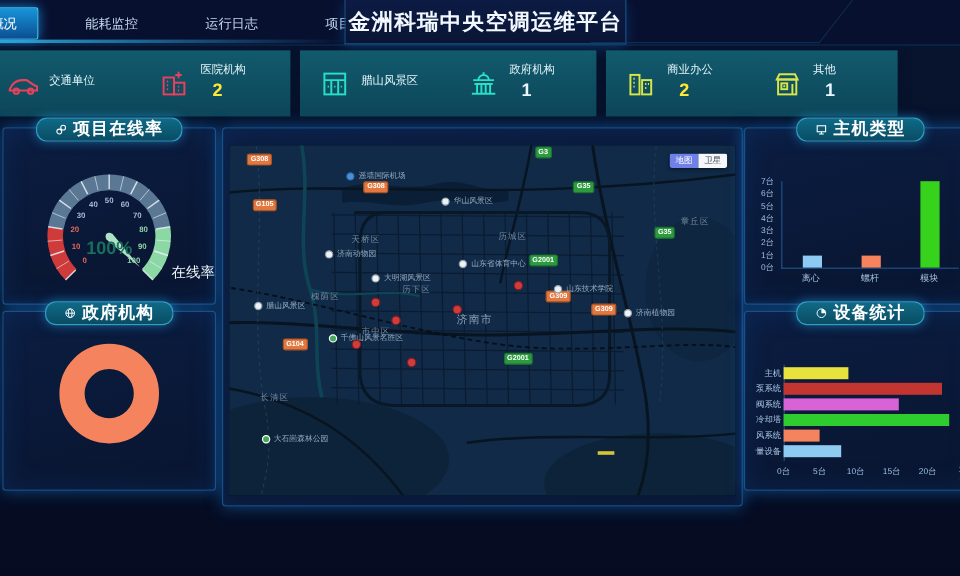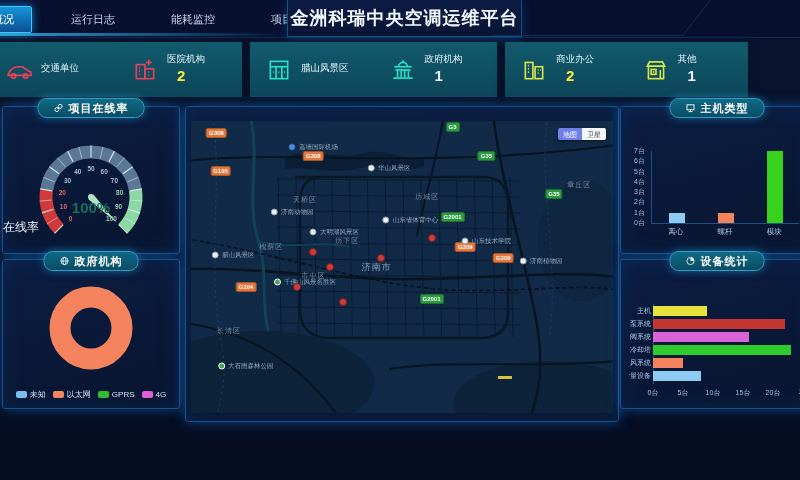--- a/index.html
+++ b/index.html
@@ -30,33 +30,33 @@
   .stat-text{display:flex;flex-direction:column;line-height:1.15;}
   .stat-label{font-size:9.5px;color:#e2f4f9;}
   .stat-value{font-size:15px;font-weight:bold;margin-top:2px;padding-left:10px;}
   
   .panel{position:absolute;background:linear-gradient(165deg,#0b1d41 0%,#091530 100%);
     border:1px solid #17518b;border-radius:3px;
     box-shadow:0 0 13px rgba(25,125,215,.5), inset 0 0 22px rgba(18,80,160,.22);}
   .ptitle{position:absolute;top:-9px;left:50%;transform:translateX(-50%);height:18px;padding:0 15px;
     display:flex;align-items:center;gap:5px;background:linear-gradient(180deg,#0f6a86,#0a4c64);
     border:1px solid #2f9ec4;border-radius:9px;box-shadow:0 0 9px rgba(40,160,220,.55);white-space:nowrap;z-index:5;}
-  .ptitle span.t{font-size:11px;font-weight:bold;color:#fff;letter-spacing:1px;}
+  .ptitle span.t{font-size:14px;font-weight:bold;color:#fff;letter-spacing:1px;}
   .pticon{width:10px;height:10px;display:block;}
   #panel-gauge{left:2px;top:106px;width:176px;height:146px;}
   #panel-net{left:2px;top:259px;width:176px;height:148px;}
   #panel-map{left:185px;top:106px;width:432px;height:314px;}
   #panel-host{left:620px;top:106px;width:192px;height:146px;}
   #panel-dev{left:620px;top:259px;width:192px;height:148px;}
   
   .gauge-wrap{position:absolute;left:0;top:12px;width:176px;height:120px;}
   .gauge-wrap svg{position:absolute;left:0;top:0;}
   .gtick{position:absolute;font-size:6.5px;transform:translate(-50%,-50%);font-weight:bold;}
   .gvalue{position:absolute;left:0;top:92px;width:176px;text-align:center;font-size:15px;font-weight:bold;color:#1a6e5c;}
-  .gcap{position:absolute;left:0;top:112px;width:176px;text-align:left;font-size:12px;color:#eef6fc;}
+  .gcap{position:absolute;left:0;top:112px;width:176px;text-align:right;font-size:12px;color:#eef6fc;}
   
   .donut{position:absolute;left:0;top:16px;width:176px;height:104px;}
   .lg-row{position:absolute;left:0;bottom:8px;width:176px;display:flex;justify-content:center;gap:7px;}
   .lg-item{display:flex;align-items:center;gap:3px;cursor:pointer;}
   .lg-swatch{width:11px;height:7px;border-radius:2px;display:block;}
   .lg-label{font-size:8px;color:#cfe0ee;}
   
   .yaxis{position:absolute;left:2px;top:44px;width:24px;height:72px;}
   .ytick{position:absolute;right:2px;font-size:7px;color:#9fc0e4;transform:translateY(50%);}
   .vplot{position:absolute;left:30px;right:14px;top:44px;height:72px;border-left:1px solid #1d5286;border-bottom:1px solid #1d5286;display:flex;align-items:flex-end;}
@@ -82,39 +82,39 @@
     padding:1px 2px;border-radius:2px;}
   .mbadge.orange{background:#e2773f;border:1px solid #a85526;}
   .mbadge.green{background:#2c9b3f;border:1px solid #1e7230;}
   .poi{position:absolute;transform:translate(-50%,-50%);display:flex;align-items:center;gap:3px;white-space:nowrap;}
   .pdot{width:5px;height:5px;border-radius:50%;display:block;flex:none;}
   .pdot.white-dot{background:#eef2f5;border:1px solid #8fa0ad;}
   .pdot.blue-dot{background:#4a90d9;border:1px solid #2f6aa8;}
   .pdot.green-dot{background:#45a85a;border:1px solid #fff;}
   .plabel{font-size:6.5px;color:#92a9bf;}
   .dist{position:absolute;transform:translate(-50%,-50%);font-size:7px;color:#74899f;letter-spacing:1px;}
-  .dist.major{font-size:9px;color:#8fa3b9;}
+  .dist.major{font-size:9px;color:#8fa3b9;margin-left:19px;}
   .pj{position:absolute;transform:translate(-50%,-50%);width:6px;height:6px;border-radius:50%;
     background:#d23b3b;border:1px solid #7e1f1f;cursor:pointer;}
   .map-ctrl{position:absolute;top:7px;right:7px;display:flex;border-radius:2px;overflow:hidden;
     box-shadow:0 1px 3px rgba(0,0,0,.5);z-index:6;}
   .mbtn{font-size:7px;padding:2.5px 5px;line-height:1;cursor:pointer;}
   .mbtn.active{background:#6f80e8;color:#fff;}
   .mbtn.plain{background:#f5f7fa;color:#3c434c;}
 </style>
 </head>
 <body>
 
 <div class="screen">
 
   <div class="hdr">
     <div class="tabs">
       <div class="tab active">概况</div>
+      <div class="tab">能耗监控</div>
       <div class="tab">运行日志</div>
-      <div class="tab">能耗监控</div>
       <div class="tab">项目列表</div>
       <div class="tab">视频监控</div>
     </div>
     <div class="glowline"></div>
     <div class="title-box">
         <span>金洲科瑞中央空调运维平台</span>
       </div>
     <div class="title-wing"></div>
   </div>
 
@@ -273,38 +273,20 @@
       <svg class="pticon" viewBox="0 0 10 10" fill="none" stroke="#fff" stroke-width=".8">
           <circle cx="5" cy="5" r="3.6"></circle>
           <ellipse cx="5" cy="5" rx="1.6" ry="3.6"></ellipse>
           <path d="M1.4 5 h7.2"></path>
         </svg>
       <span class="t">政府机构</span>
     </div>
     <svg class="donut" viewBox="0 0 176 104">
       <circle id="donut-ring" cx="88" cy="52" r="31" fill="none" stroke="#f5845e" stroke-width="21"></circle>
     </svg>
-    <div class="lg-row" id="net-legend">
-        <span class="lg-item">
-          <span class="lg-swatch" style="background: rgb(124, 187, 234);"></span>
-          <span class="lg-label">未知</span>
-        </span>
-        <span class="lg-item">
-          <span class="lg-swatch" style="background: rgb(245, 132, 94);"></span>
-          <span class="lg-label">以太网</span>
-        </span>
-        <span class="lg-item">
-          <span class="lg-swatch" style="background: rgb(47, 190, 47);"></span>
-          <span class="lg-label">GPRS</span>
-        </span>
-        <span class="lg-item">
-          <span class="lg-swatch" style="background: rgb(223, 95, 211);"></span>
-          <span class="lg-label">4G</span>
-        </span>
-      </div>
   </div>
 
   <div class="panel" id="panel-map">
     <div class="map-area">
       <svg viewBox="0 0 426 292" preserveAspectRatio="none">
         <rect x="0" y="0" width="426" height="292" fill="#102a47"></rect>
         <ellipse cx="70" cy="262" rx="115" ry="52" fill="#0d2339"></ellipse>
         <ellipse cx="360" cy="282" rx="95" ry="42" fill="#0d2339"></ellipse>
         <ellipse cx="395" cy="120" rx="45" ry="60" fill="#0e2640"></ellipse>
         <path d="M95,36 C120,26 150,40 175,32 C200,26 215,42 235,36 L235,46 C210,52 190,42 165,48 C140,54 115,44 95,48 Z" fill="#0a1f36"></path>

